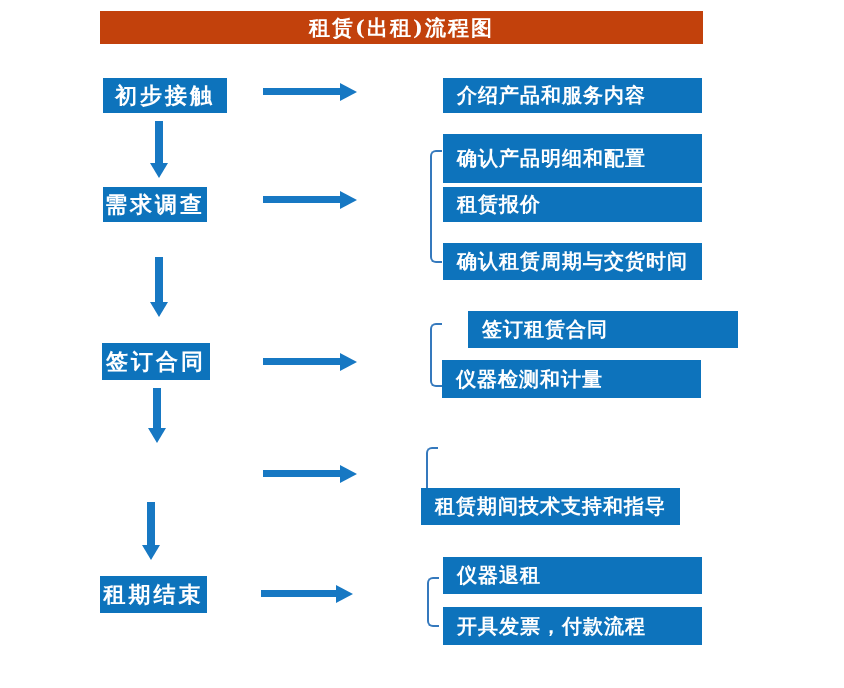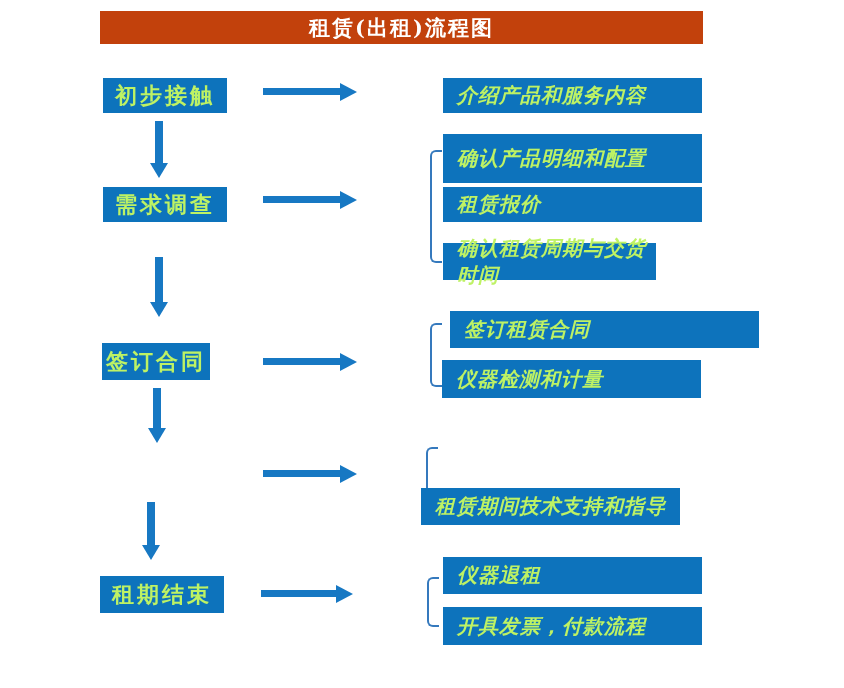--- a/index.html
+++ b/index.html
@@ -6,31 +6,30 @@
   .canvas {
     position:relative; width:844px; height:688px; background:#ffffff;
     font-family:"DejaVu Serif","Liberation Serif",serif; overflow:hidden;
   }
   .title-banner {
     position:absolute; left:100px; top:11px; width:603px; height:33px;
     background:#c2410c; color:#ffffff; font-weight:bold; font-size:21px;
     letter-spacing:2px; display:flex; align-items:center; justify-content:center;
   }
   .box {
-    position:absolute; background:#0d73bc; color:#bef264; font-weight:bold;
+    position:absolute; background:#0d73bc; color:#ffffff; font-weight:bold;
     box-sizing:border-box;
   }
   .step-box {
     display:flex; align-items:center; justify-content:center;
     font-size:22px; letter-spacing:3px;
   }
   .detail-box {
     display:flex; align-items:center; font-size:20px; letter-spacing:1px;
     padding-left:14px;
-    font-style:italic;
   }
   .h-arrow { position:absolute; height:7px; background:#1778c3; }
   .h-arrow::after {
     content:""; position:absolute; right:-17px; top:50%; transform:translateY(-50%);
     width:0; height:0;
     border-left:17px solid #1778c3; border-top:9px solid transparent; border-bottom:9px solid transparent;
   }
   .v-arrow { position:absolute; width:8px; background:#1778c3; }
   .v-arrow::after {
     content:""; position:absolute; left:50%; transform:translateX(-50%); bottom:-15px;
@@ -43,23 +42,23 @@
   }
 </style>
 </head>
 <body>
 
 <div class="canvas">
 
   <div class="title-banner">租赁(出租)流程图</div>
 
   <div class="box step-box" style="left:103px;top:78px;width:124px;height:35px">初步接触</div>
-  <div class="box step-box" style="left:103px;top:187px;width:124px;height:35px">需求调查</div>
+  <div class="box step-box" style="left:103px;top:187px;width:104px;height:35px">需求调查</div>
   <div class="box step-box" style="left:102px;top:343px;width:108px;height:37px">签订合同</div>
-  <div class="box step-box" style="left:100px;top:576px;width:124px;height:37px">租期结束</div>
+  <div class="box step-box" style="left:100px;top:576px;width:107px;height:37px">租期结束</div>
 
   <div class="v-arrow" style="left:155px;top:121px;height:42px"></div>
   <div class="v-arrow" style="left:155px;top:257px;height:45px"></div>
   <div class="v-arrow" style="left:153px;top:388px;height:40px"></div>
   <div class="v-arrow" style="left:147px;top:502px;height:43px"></div>
 
   <div class="h-arrow" style="left:263px;top:88px;width:77px"></div>
   <div class="h-arrow" style="left:263px;top:196px;width:77px"></div>
   <div class="h-arrow" style="left:263px;top:358px;width:77px"></div>
   <div class="h-arrow" style="left:263px;top:470px;width:77px"></div>
@@ -67,23 +66,23 @@
 
   <div class="bracket" style="left:430px;top:150px;height:113px"></div>
   <div class="bracket" style="left:430px;top:323px;height:64px"></div>
   <div class="bracket" style="left:426px;top:447px;height:51px"></div>
   <div class="bracket" style="left:427px;top:577px;height:50px"></div>
 
   <div class="box detail-box" style="left:443px;top:78px;width:259px;height:35px">介绍产品和服务内容</div>
 
   <div class="box detail-box" style="left:443px;top:134px;width:259px;height:49px">确认产品明细和配置</div>
   <div class="box detail-box" style="left:443px;top:187px;width:259px;height:35px">租赁报价</div>
-  <div class="box detail-box" style="left:443px;top:243px;width:213px;height:37px">确认租赁周期与交货时间</div>
+  <div class="box detail-box" style="left:443px;top:243px;width:259px;height:37px">确认租赁周期与交货时间</div>
 
-  <div class="box detail-box" style="left:450px;top:311px;width:309px;height:37px">签订租赁合同</div>
+  <div class="box detail-box" style="left:468px;top:311px;width:270px;height:37px">签订租赁合同</div>
   <div class="box detail-box" style="left:442px;top:360px;width:259px;height:38px">仪器检测和计量</div>
 
   <div class="box detail-box" style="left:421px;top:488px;width:259px;height:37px">租赁期间技术支持和指导</div>
 
   <div class="box detail-box" style="left:443px;top:557px;width:259px;height:37px">仪器退租</div>
   <div class="box detail-box" style="left:443px;top:607px;width:259px;height:38px">开具发票，付款流程</div>
 
 </div>
 
 </body></html>

